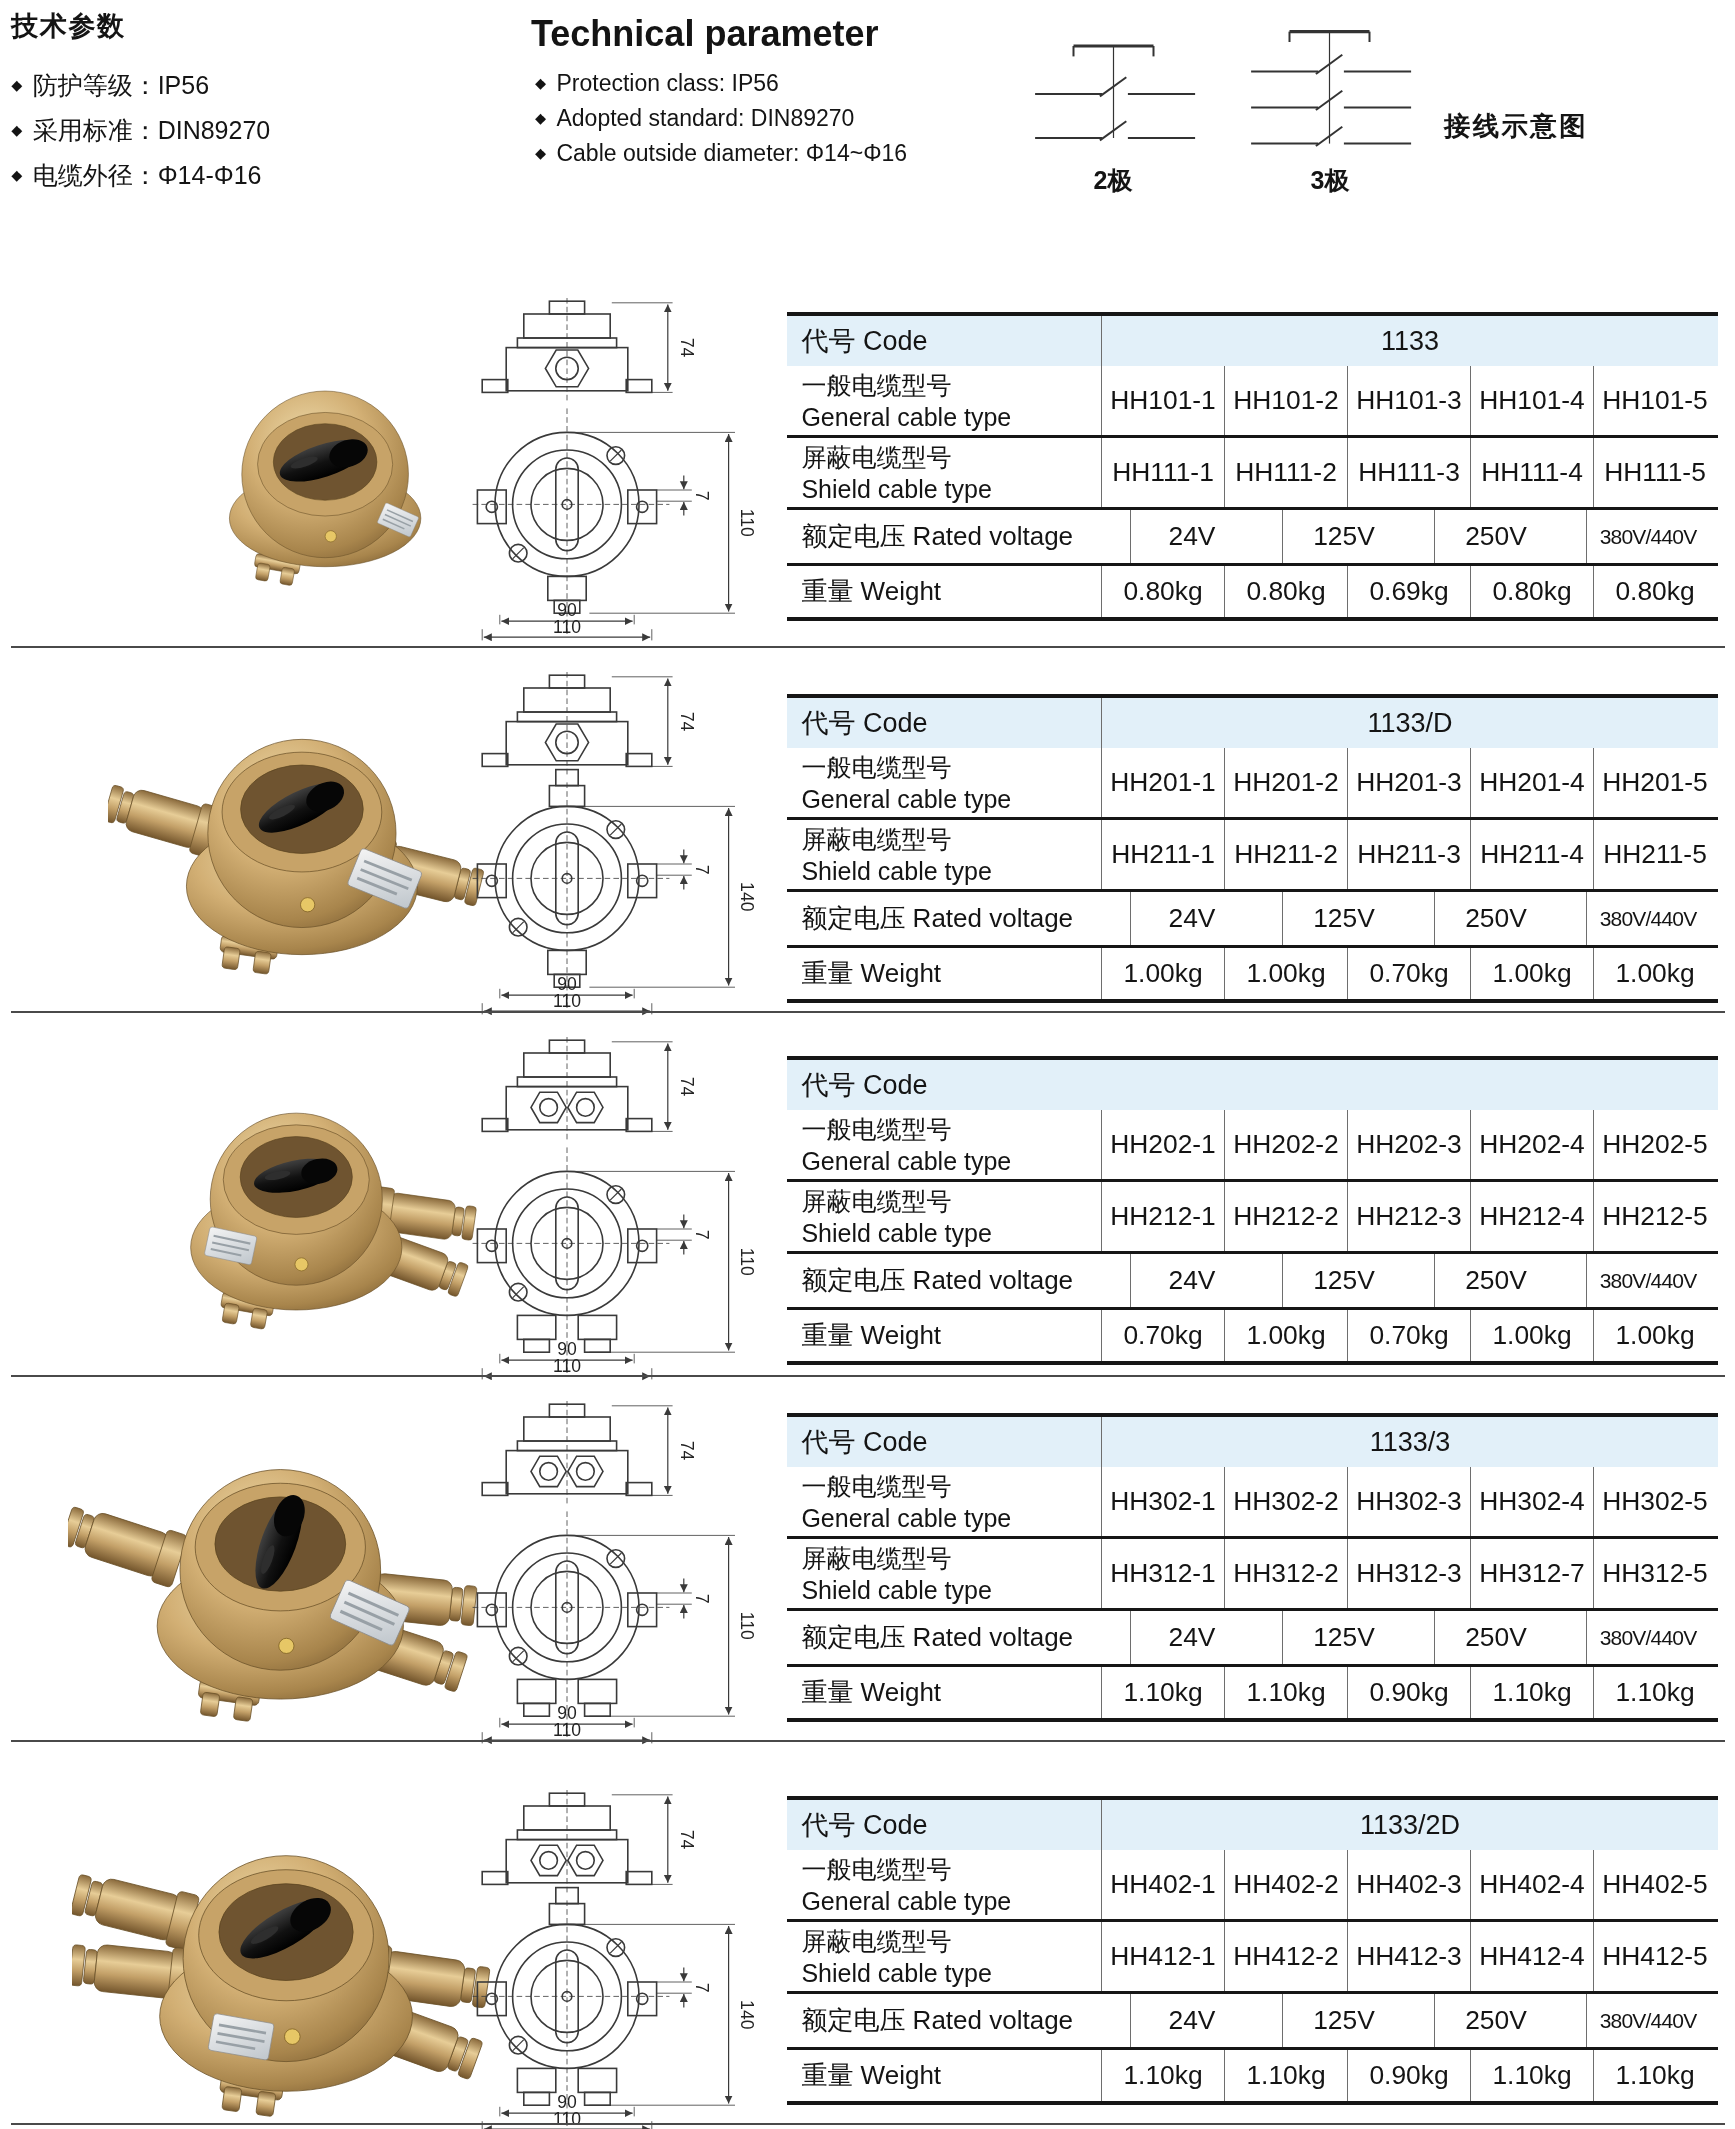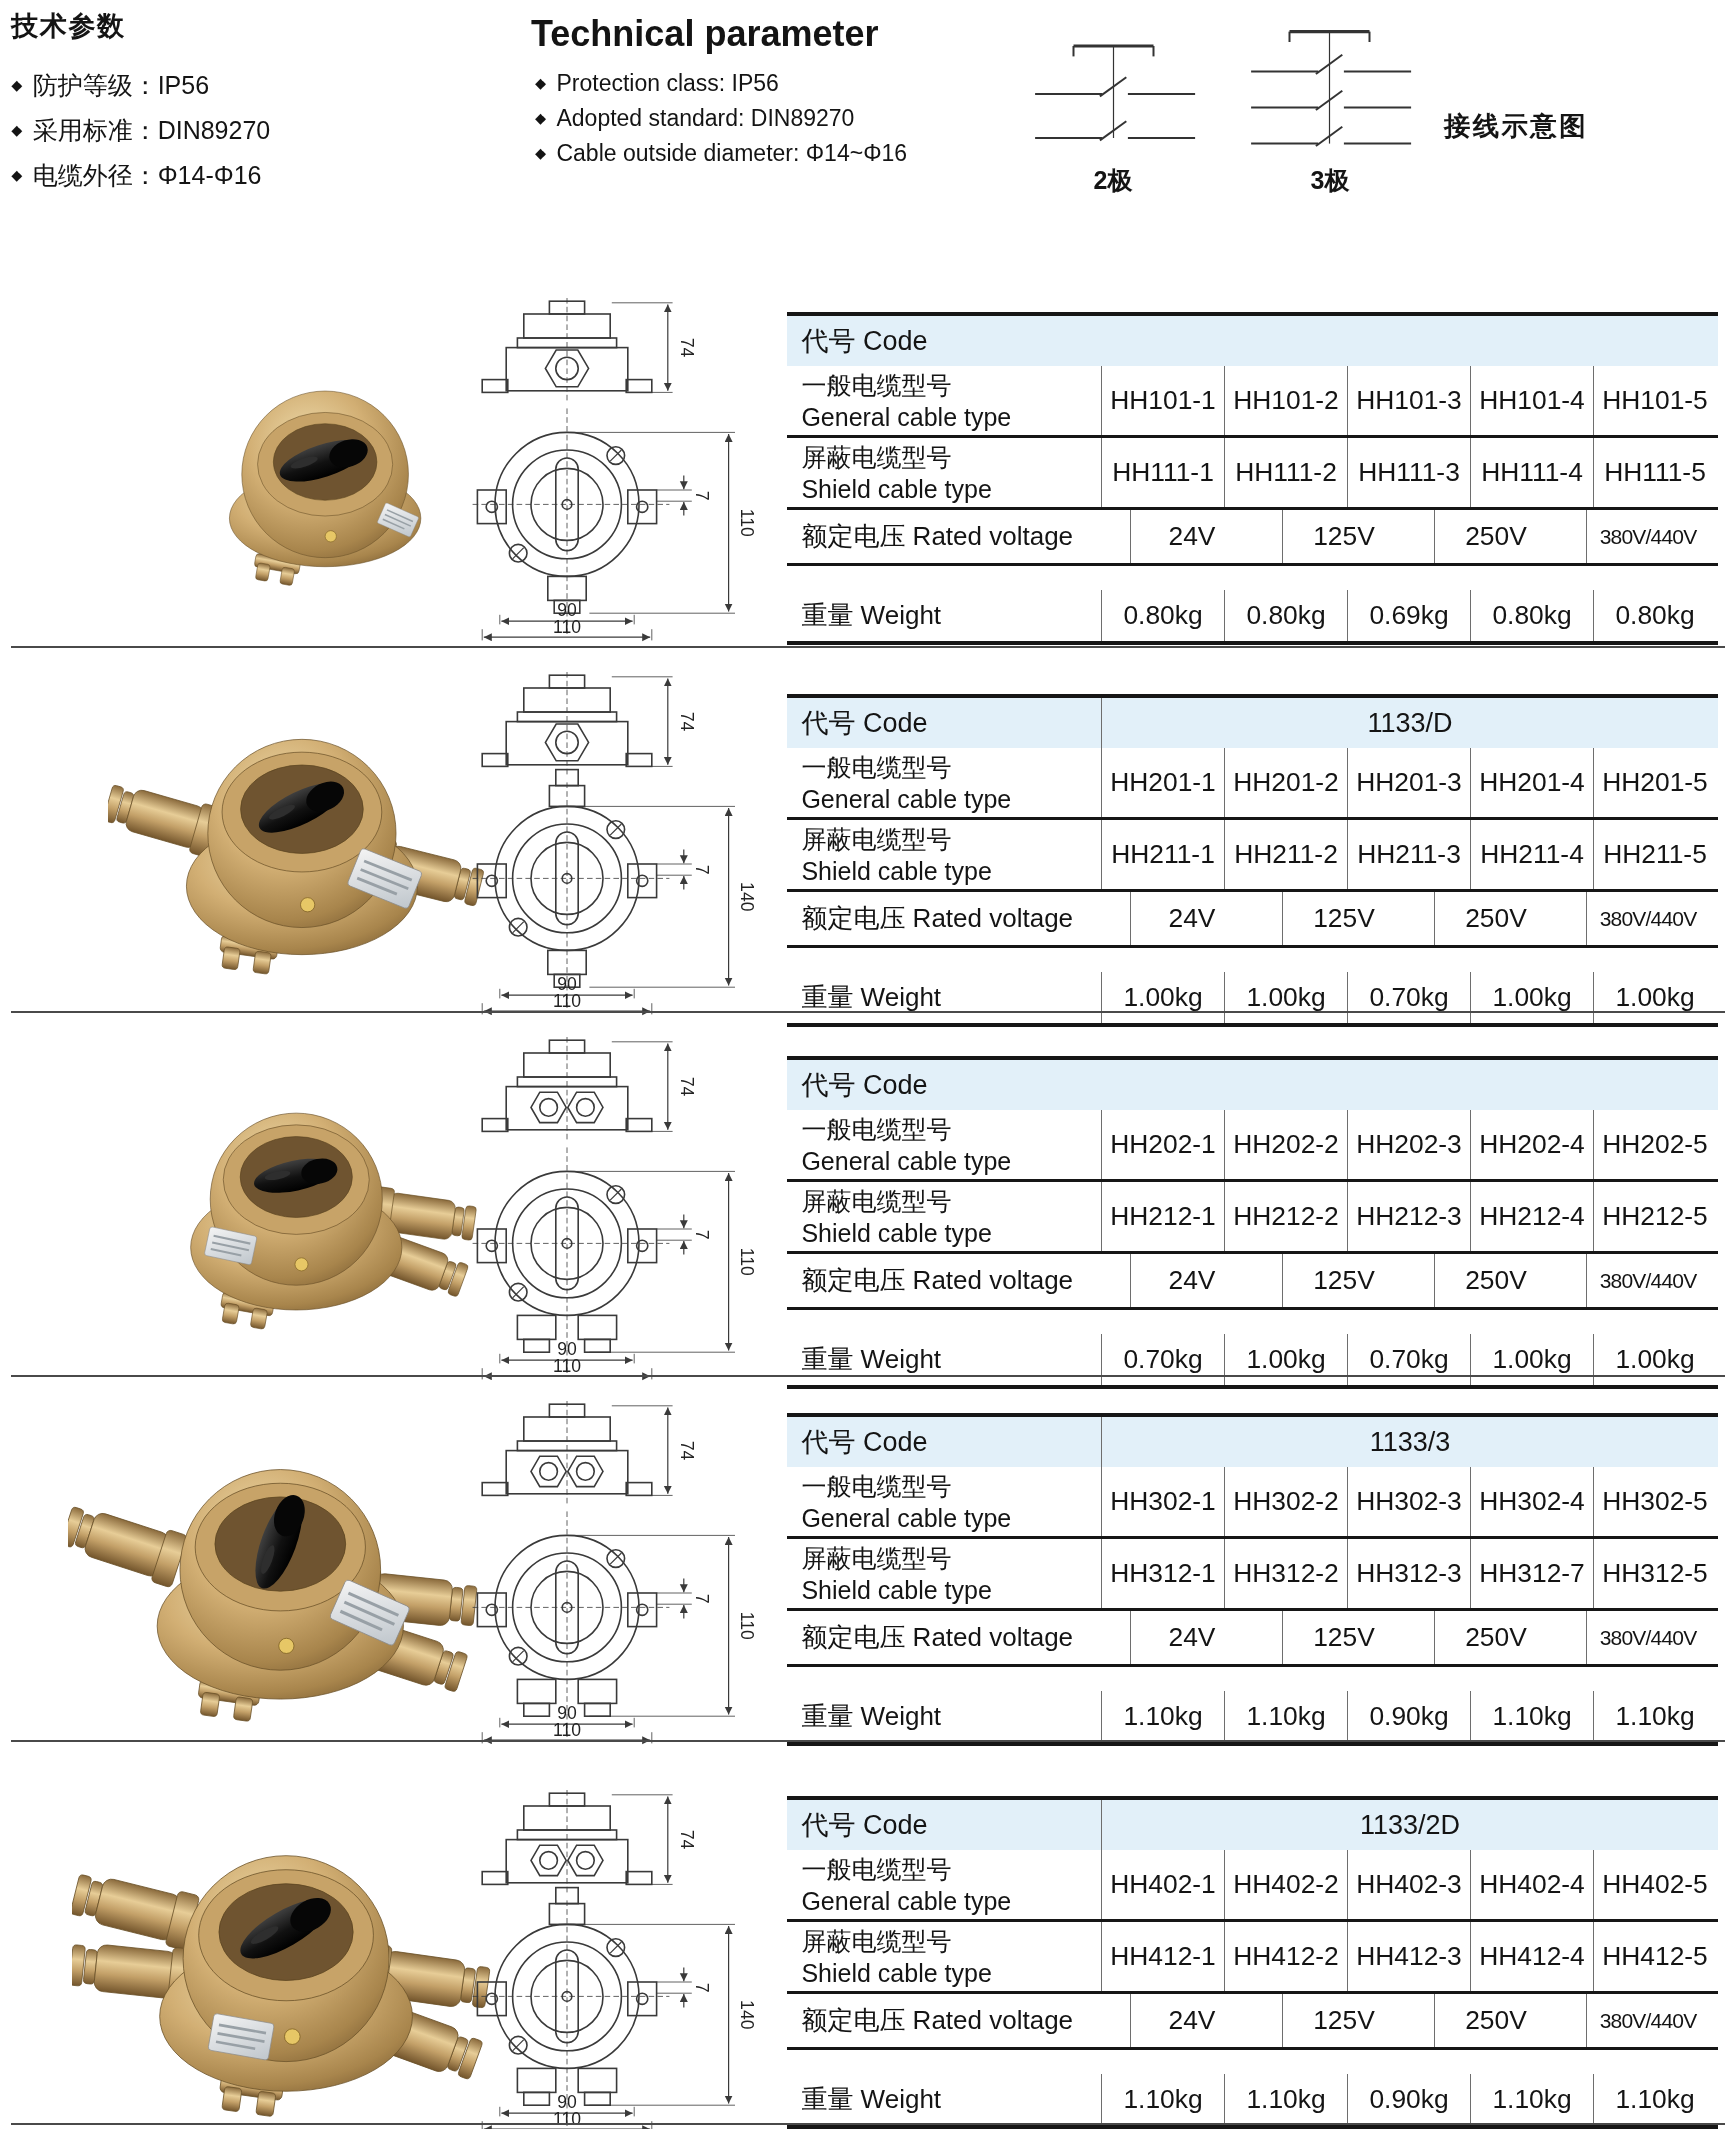--- a/index.html
+++ b/index.html
@@ -24,21 +24,21 @@
   .divider{position:absolute;left:11.2px;width:1714px;border-top:2.4px solid #4a4a4a;height:0;}
   .photo{position:absolute;}
   .drawing{position:absolute;width:316px;height:344px;}
 
   
   .ptable{position:absolute;left:787px;width:931px;border-top:4px solid #161616;background:#fff;}
   .tr{display:grid;grid-template-columns:314px repeat(5,123px);}
   .tr.code{grid-template-columns:314px 617px;height:50px;background:#e2f0f9;}
   .tr.general,.tr.shield{height:69px;border-bottom:3.2px solid #161616;}
   .tr.voltage{height:53px;border-bottom:3.2px solid #161616;gap:29px;}
-  .tr.weight{height:51px;border-bottom:4px solid #161616;margin-top:24px;}
+  .tr.weight{height:51px;border-bottom:4px solid #161616;}
   .td{display:flex;align-items:center;justify-content:center;border-left:1.6px solid #6e6e6e;
       font-size:26.4px;white-space:nowrap;overflow:hidden;}
   .td.first{border-left:none;}
   .td.label{justify-content:flex-start;padding-left:14.4px;font-size:26px;}
   .td.label2{flex-direction:column;align-items:flex-start;justify-content:center;
              padding-left:14.4px;border-left:none;font-size:25px;line-height:32px;}
   .td.small{font-size:21px;letter-spacing:-0.8px;}
   .tr.code .td{font-size:27px;}
   .dtxt{font-size:22px;fill:#222;text-anchor:middle;font-family:"Liberation Sans",sans-serif;}
 </style>
@@ -257,20 +257,21 @@
         <text class="dtxt" transform="rotate(90 262 62)" x="262" y="62">74</text>
         <text class="dtxt" transform="rotate(90 281 247)" x="281" y="247">7</text>
         <text class="dtxt" transform="rotate(90 338 281)" x="338" y="281">110</text>
         <text class="dtxt" x="120" y="398">90</text>
         <text class="dtxt" x="120" y="419">110</text>
       </svg>
     </div>
     <div class="ptable" style="top:128px;">
       <div class="tr code">
         <div class="td label first">代号 Code</div>
+        <div class="td">1133</div>
       </div>
       <div class="tr general">
         <div class="td label2 first">
           <span>一般电缆型号</span>
             <span>General cable type</span>
           </div>
         <div class="td">HH101-1</div>
         <div class="td">HH101-2</div>
         <div class="td">HH101-3</div>
         <div class="td">HH101-4</div>

